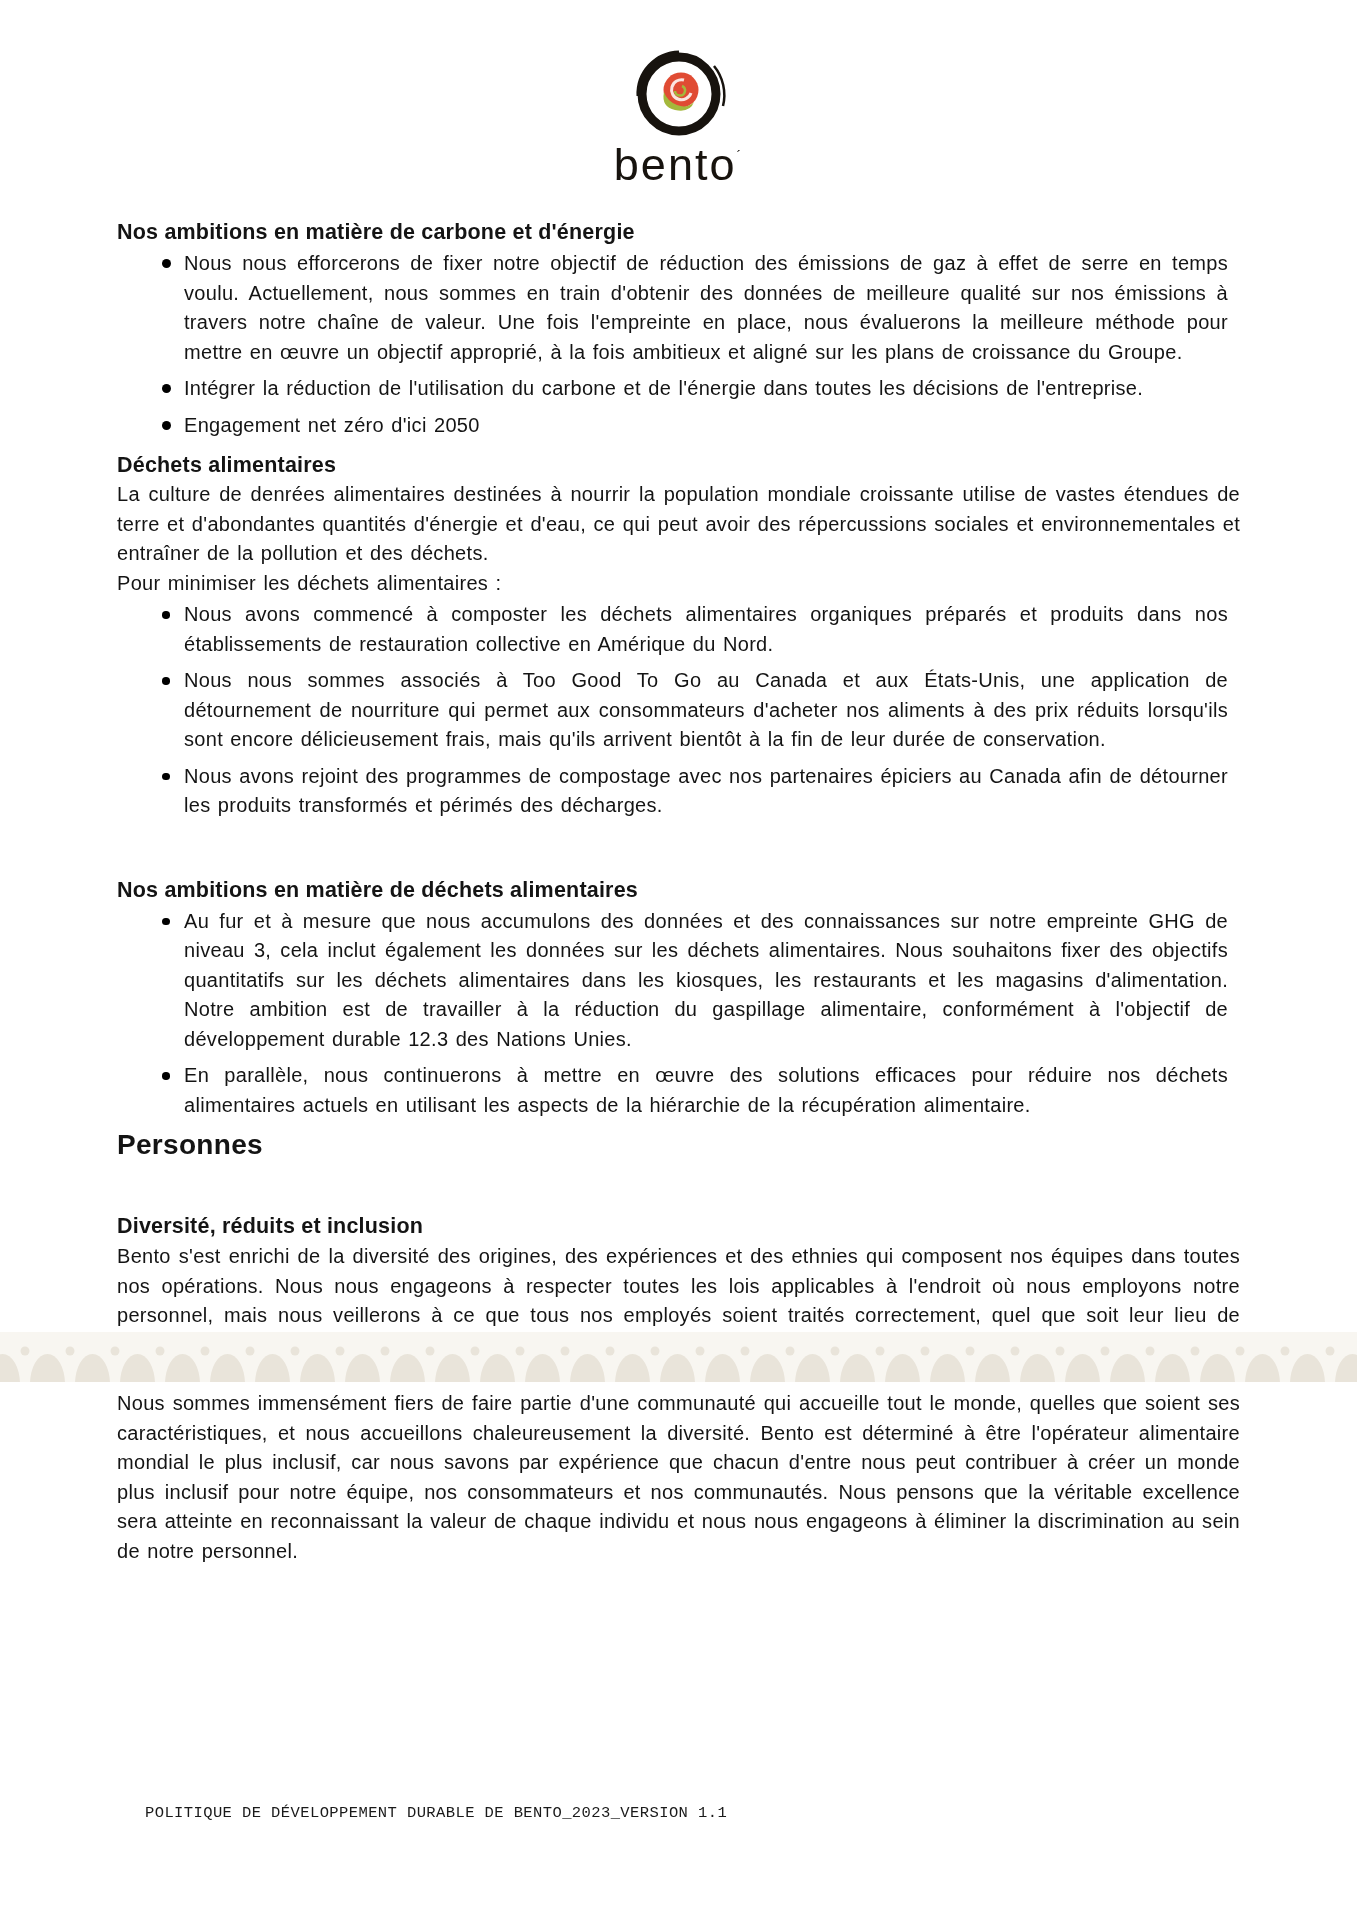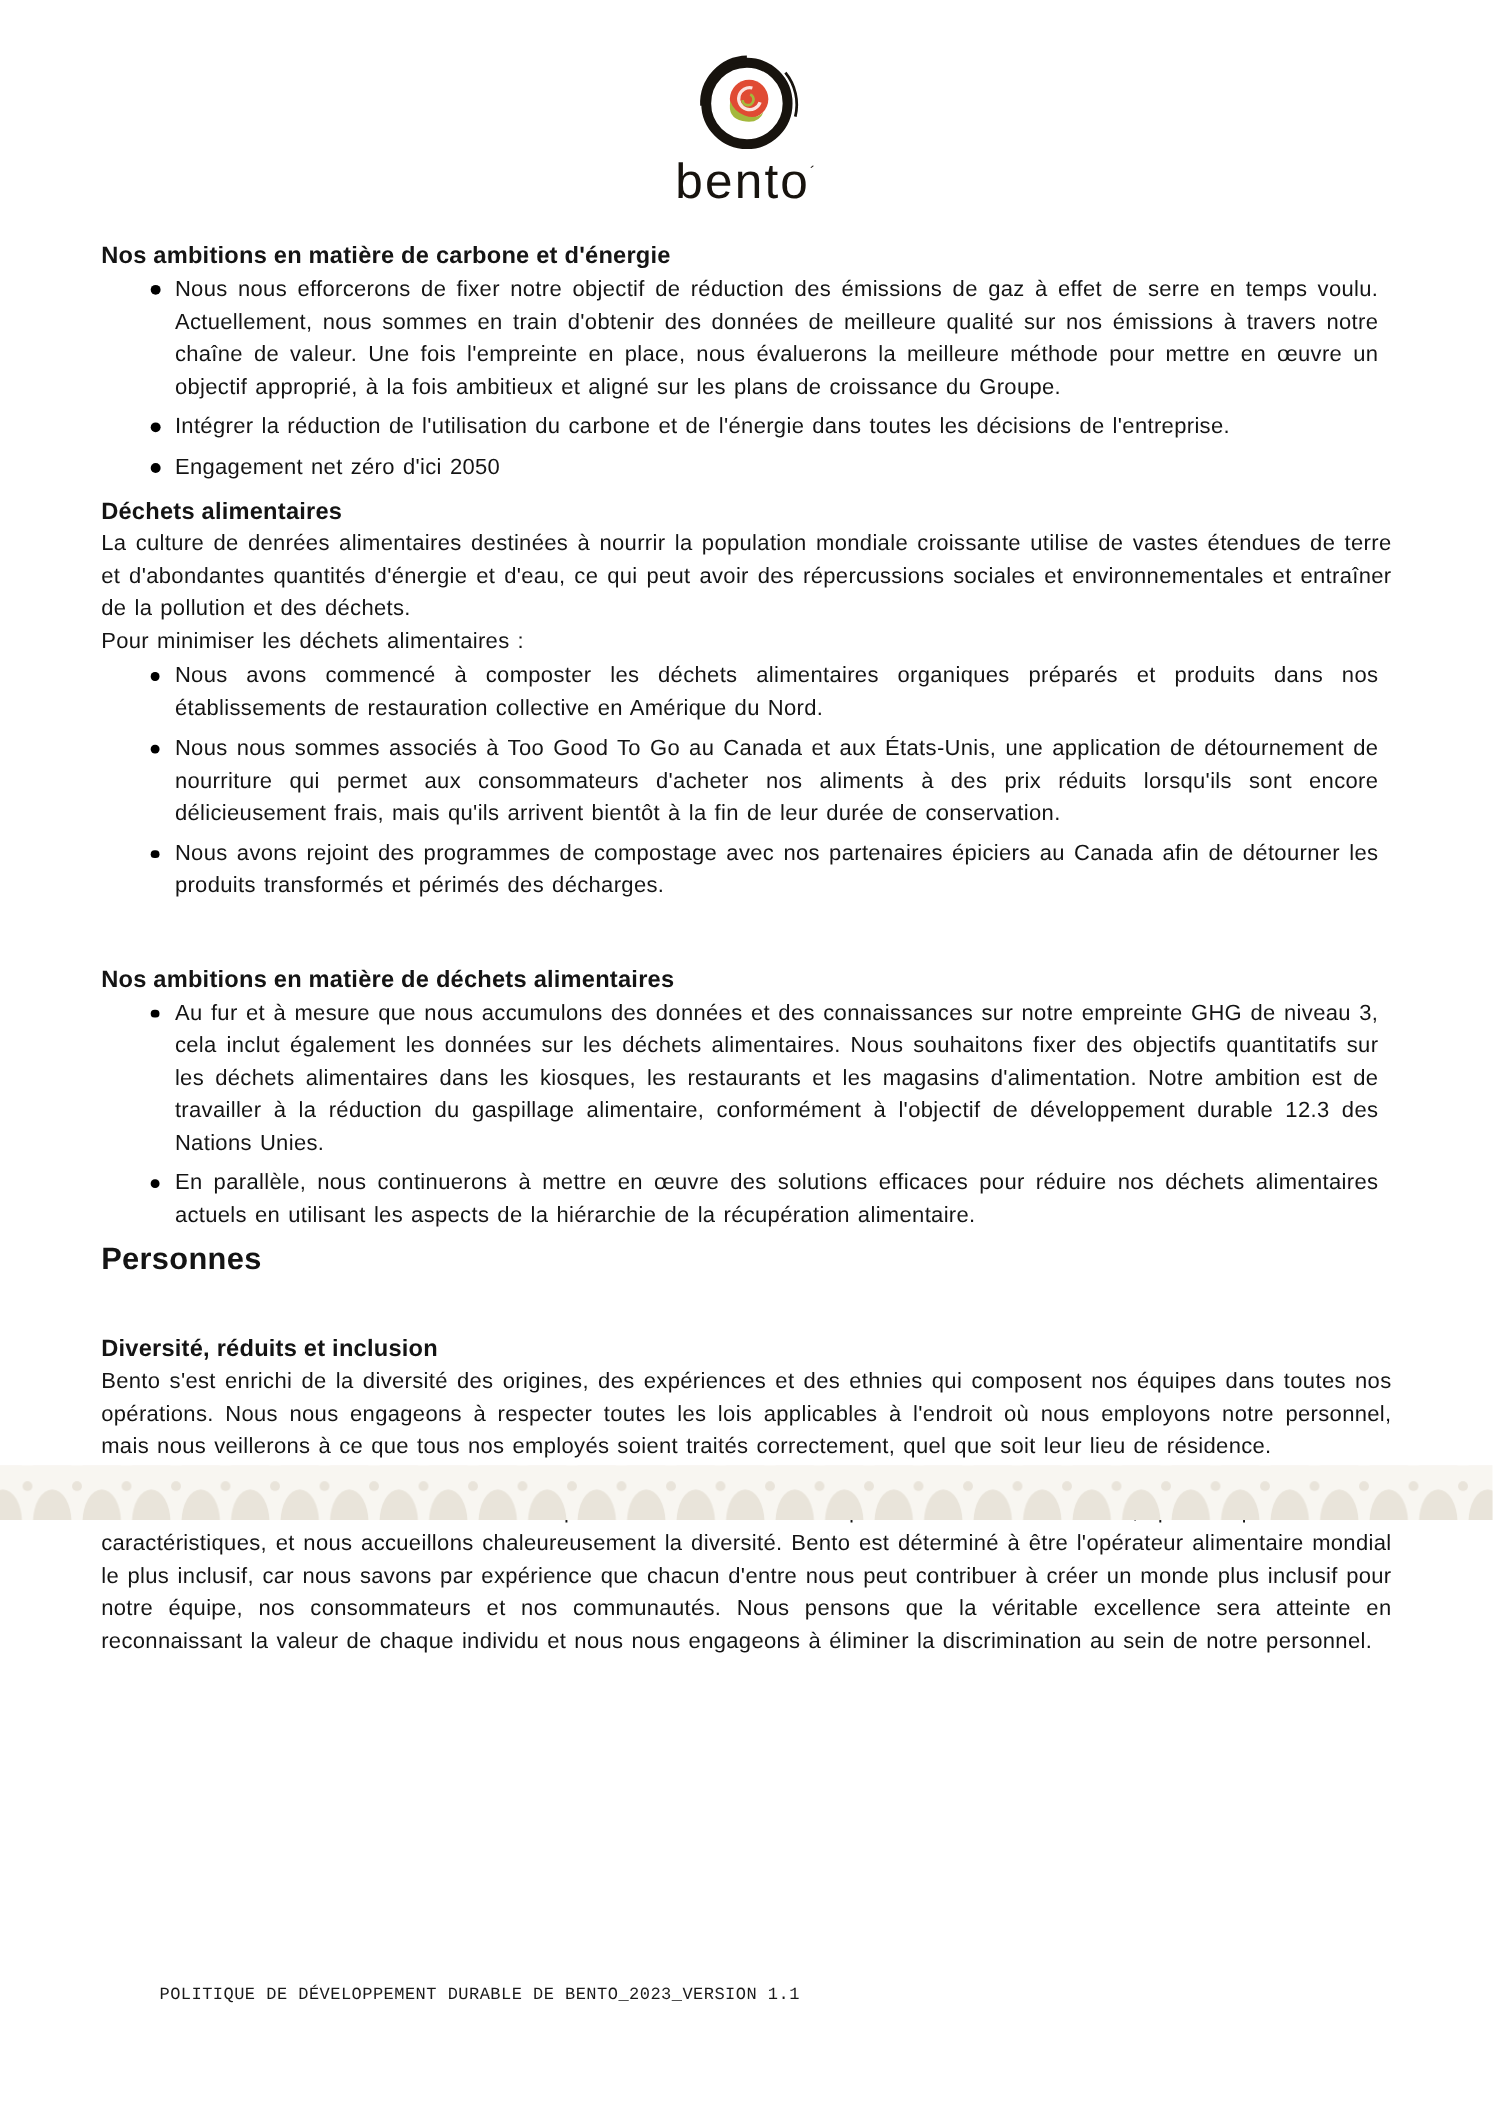--- a/index.html
+++ b/index.html
@@ -12,21 +12,21 @@
   
   .logo-block{padding-top:44px;text-align:center;}
   .logo-mark{display:block;margin:0 auto;}
   .wordmark{
     margin-top:-4px;
     font-size:45px;letter-spacing:2px;color:#17130e;
     font-weight:400;line-height:1;
   }
   .wordmark .tm{font-size:14px;vertical-align:top;line-height:2;}
   
-  .content{padding:0 92px;}
+  .content{padding:0 117px;}
   .h-sub{
     font-size:21.5px;font-weight:bold;margin:0;line-height:30px;
     letter-spacing:0.2px;
   }
   .h-big{
     font-size:28px;font-weight:bold;margin:0;line-height:36px;
     letter-spacing:0.3px;
   }
   p{
     margin:0;font-size:20px;line-height:29.5px;

